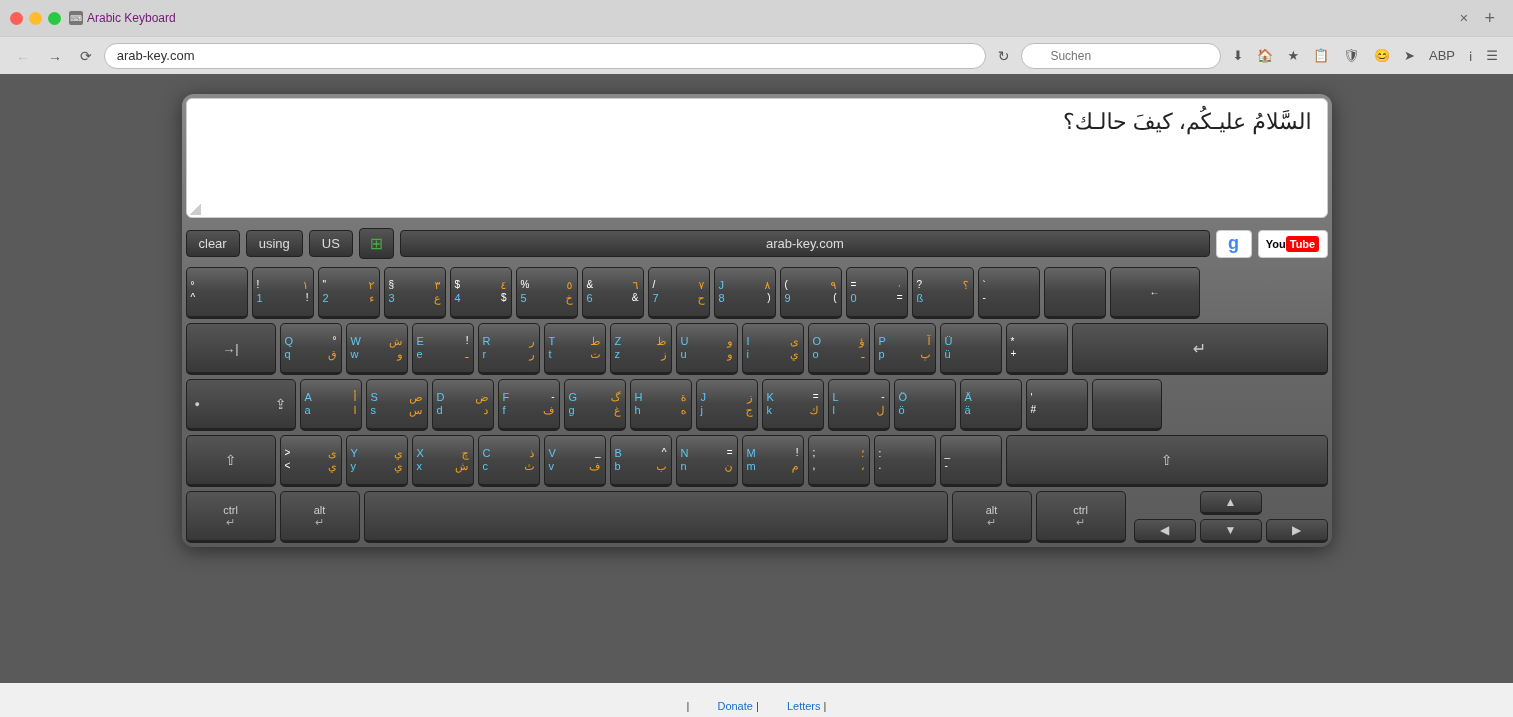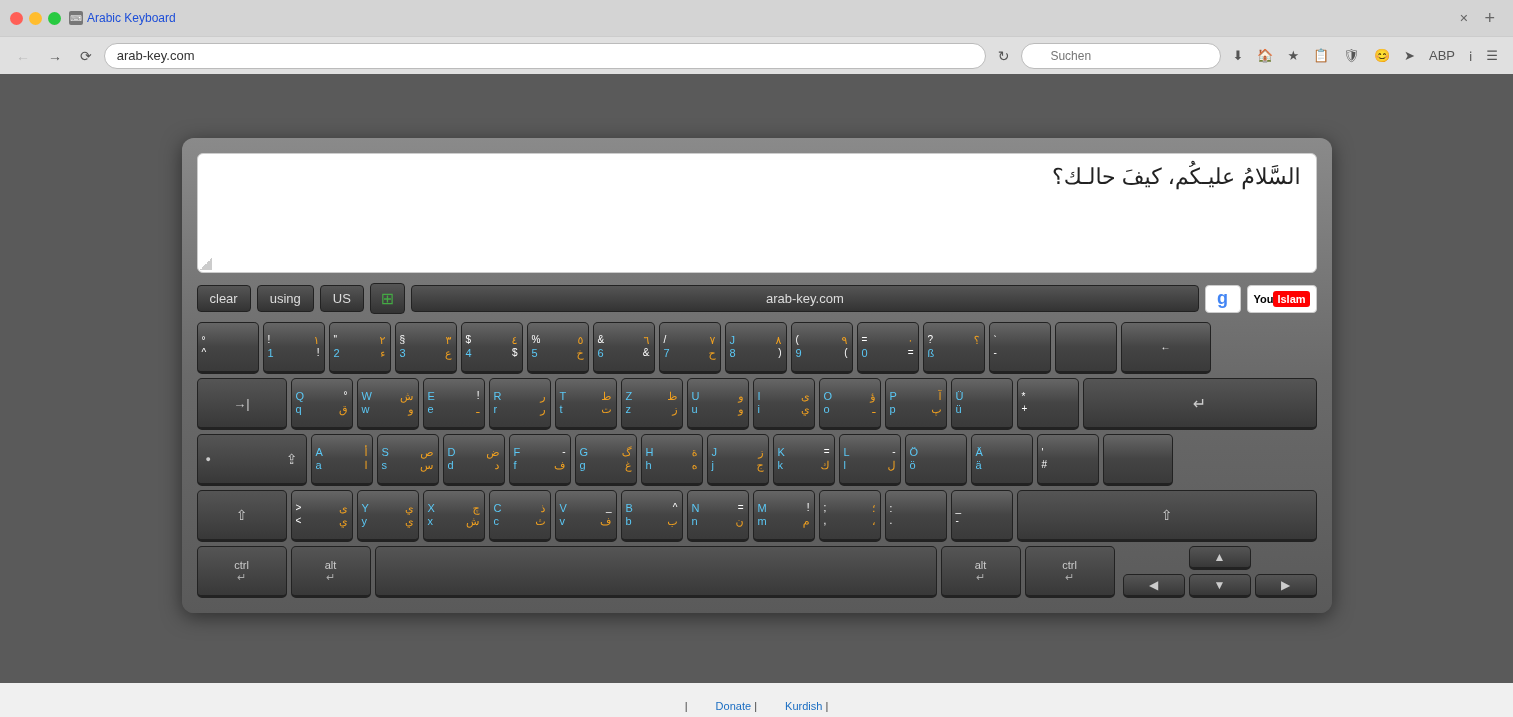--- a/index.html
+++ b/index.html
@@ -145,24 +145,23 @@
       padding: 20px 20px 10px 20px;
       height: calc(717px - 36px - 38px);
       display: flex;
       flex-direction: column;
       align-items: center;
     }
 
     .keyboard-container {
       background: linear-gradient(180deg, #8a8a8a 0%, #6a6a6a 50%, #5a5a5a 100%);
       border-radius: 12px;
-      padding: 15px;
+      padding: 4px;
       width: 1150px;
       box-shadow: 0 4px 20px rgba(0,0,0,0.5);
-      margin-top: 44px;
     }
 
     
     .text-area-wrapper {
       background: white;
       border: 1px solid #ccc;
       border-radius: 6px;
       margin-bottom: 10px;
       padding: 10px 15px;
       min-height: 120px;
@@ -337,21 +336,21 @@
 
 <div class="browser-chrome">
   <div class="title-bar">
     <div class="window-controls">
       <button class="wc-btn wc-close"></button>
       <button class="wc-btn wc-min"></button>
       <button class="wc-btn wc-max"></button>
     </div>
     <div style="flex:1; display:flex; justify-content:center; align-items:center; gap:4px;">
       <div class="tab-icon">⌨</div>
-      <span style="font-size:12px; color:#1d4ed8;text-align:right;">Arabic Keyboard</span>
+      <span style="font-size:12px; color:#701a75;text-align:right;">Arabic Keyboard</span>
       <span class="tab-close">✕</span>
     </div>
     <button class="new-tab">+</button>
   </div>
 
   <div class="nav-bar">
     <button class="nav-btn disabled">←</button>
     <button class="nav-btn">→</button>
     <button class="nav-btn">⟳</button>
     <input class="url-bar" type="text" value="arab-key.com" style="">
@@ -389,21 +388,21 @@
       <button class="toolbar-btn">US</button>
       <button class="toolbar-btn green-icon">
         <span style="color:#4a4; font-size:16px;">⊞</span>
       </button>
       <div class="url-display">arab-key.com</div>
       <div class="google-icon">
         <span style="font-weight:bold; font-size:18px; color:#4285f4;">g</span>
       </div>
       <div class="youtube-icon">
         <span class="yt-you">You</span>
-        <span class="yt-tube">Islam</span>
+        <span class="yt-tube">Tube</span>
       </div>
     </div>
 
     <div class="keyboard-rows">
 
       <div class="key-row">
         <div class="key key-std">
           <div class="key-top-row">
               <span class="key-symbol">°</span>
             </div>
@@ -964,14 +963,14 @@
           </div>
         </div>
       </div>
 
     </div>
   </div>
 </div>
 
 <div class="bottom-bar">
   <br>
-  | <a href="#">Donate</a> | <a href="#">Kurdish</a> |
+  | <a href="#">Donate</a> | <a href="#">Letters</a> |
 </div>
 
 </body></html>

